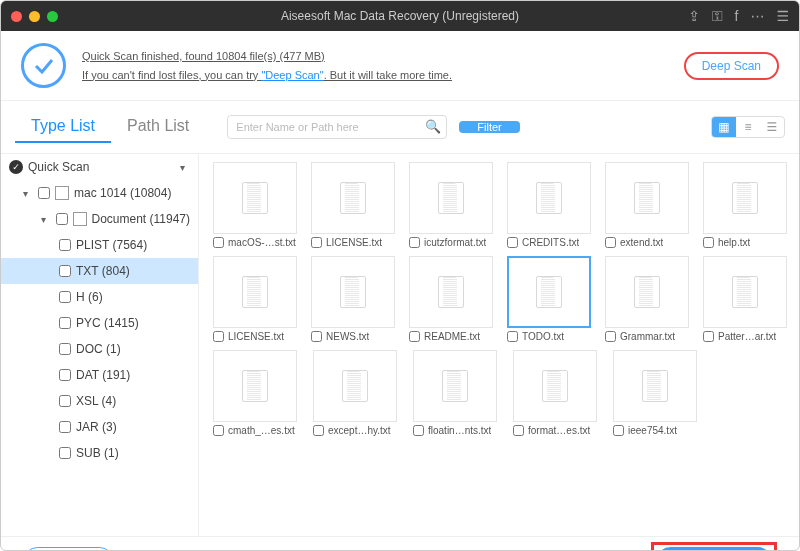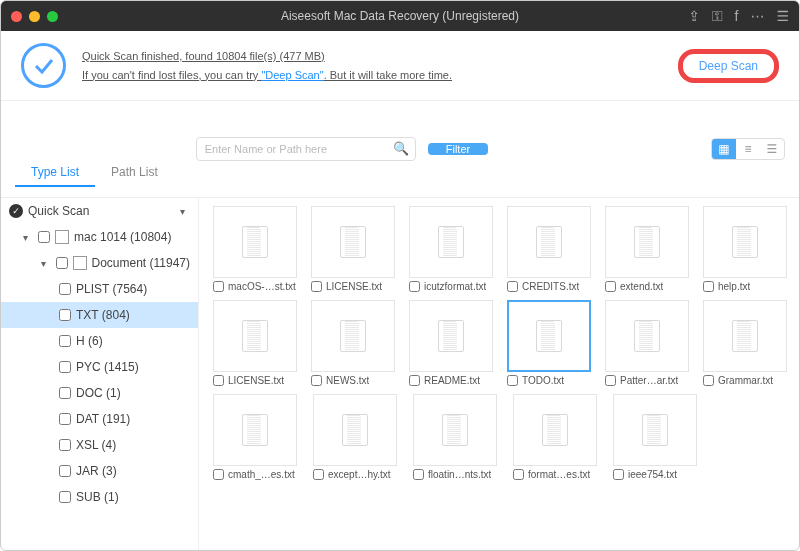--- a/index.html
+++ b/index.html
@@ -11,25 +11,25 @@
 .dot-red { background: #ff5f56; } .dot-yellow { background: #ffbd2e; } .dot-green { background: #27c93f; }
 .title-text { position: absolute; left: 50%; transform: translateX(-50%); color: #ccc; font-size: 12px; }
 .titlebar-icons { margin-left: auto; display: flex; gap: 12px; color: #aaa; }
 .titlebar-icons span { font-size: 14px; cursor: pointer; }
 
 .header { display: flex; align-items: center; padding: 12px 20px; border-bottom: 1px solid #eee; }
 .scan-complete-icon { width: 45px; height: 45px; border: 3px solid #4da3ff; border-radius: 50%; display: flex; align-items: center; justify-content: center; margin-right: 16px; }
 .scan-complete-icon svg { width: 24px; height: 24px; }
 .header-text { font-size: 11px; color: #555; line-height: 1.7; text-decoration: underline; }
 .header-text .ds-link { color: #1e90ff; text-decoration: underline; cursor: pointer; }
-.deep-scan-btn { margin-left: auto; border: 5px solid #ef4444; color: #4da3ff; background: #fff; border-radius: 16px; padding: 5px 16px; font-size: 12px; cursor: pointer; }
+.deep-scan-btn { margin-left: auto; border: 2px solid #ef4444; color: #4da3ff; background: #fff; border-radius: 16px; padding: 5px 16px; font-size: 12px; cursor: pointer; }
 
 .toolbar { display: flex; align-items: center; padding: 10px 14px; border-bottom: 1px solid #eee; gap: 12px; }
 .tabs { display: flex; }
-.tabs .tab { font-size: 12px; padding: 6px 16px; color: #888; cursor: pointer; border-bottom: 2px solid transparent; margin-top: 48px; }
+.tabs .tab { font-size: 16px; padding: 6px 16px; color: #888; cursor: pointer; border-bottom: 2px solid transparent; }
 .tabs .tab.active { color: #1e90ff; border-bottom-color: #1e90ff; }
 .search { flex: 0 0 220px; position: relative; margin-left: 10px; }
 .search input { width: 100%; height: 24px; border: 1px solid #ddd; border-radius: 4px; padding: 0 26px 0 8px; font-size: 11px; color: #333; }
 .search input::placeholder { color: #bbb; }
 .search .sicon { position: absolute; right: 6px; top: 4px; color: #bbb; font-size: 13px; }
 .filter-btn { background: #4ba8f5; color: #fff; border: none; border-radius: 4px; padding: 0 18px; font-size: 11px; cursor: pointer; }
 .view-toggle { margin-left: auto; display: flex; border: 1px solid #ddd; border-radius: 4px; overflow: hidden; }
 .view-toggle span { width: 24px; height: 20px; display: flex; align-items: center; justify-content: center; font-size: 12px; color: #999; cursor: pointer; }
 .view-toggle span.active { background: #4ba8f5; color: #fff; }
 
@@ -264,30 +264,30 @@
             <input type="checkbox" style="">
             <span>TODO.txt</span>
           </div>
         </div>
         <div class="item">
           <div class="thumb">
             <div class="page-icon"></div>
           </div>
           <div class="label-row">
             <input type="checkbox" style="">
+            <span>Grammar.txt</span>
+          </div>
+        </div>
+        <div class="item">
+          <div class="thumb">
+            <div class="page-icon"></div>
+          </div>
+          <div class="label-row">
+            <input type="checkbox" style="">
             <span>Patter…ar.txt</span>
-          </div>
-        </div>
-        <div class="item">
-          <div class="thumb">
-            <div class="page-icon"></div>
-          </div>
-          <div class="label-row">
-            <input type="checkbox" style="">
-            <span>Grammar.txt</span>
           </div>
         </div>
       </div>
       <div class="grow">
         <div class="item">
           <div class="thumb">
             <div class="page-icon"></div>
           </div>
           <div class="label-row">
             <input type="checkbox" style="">

